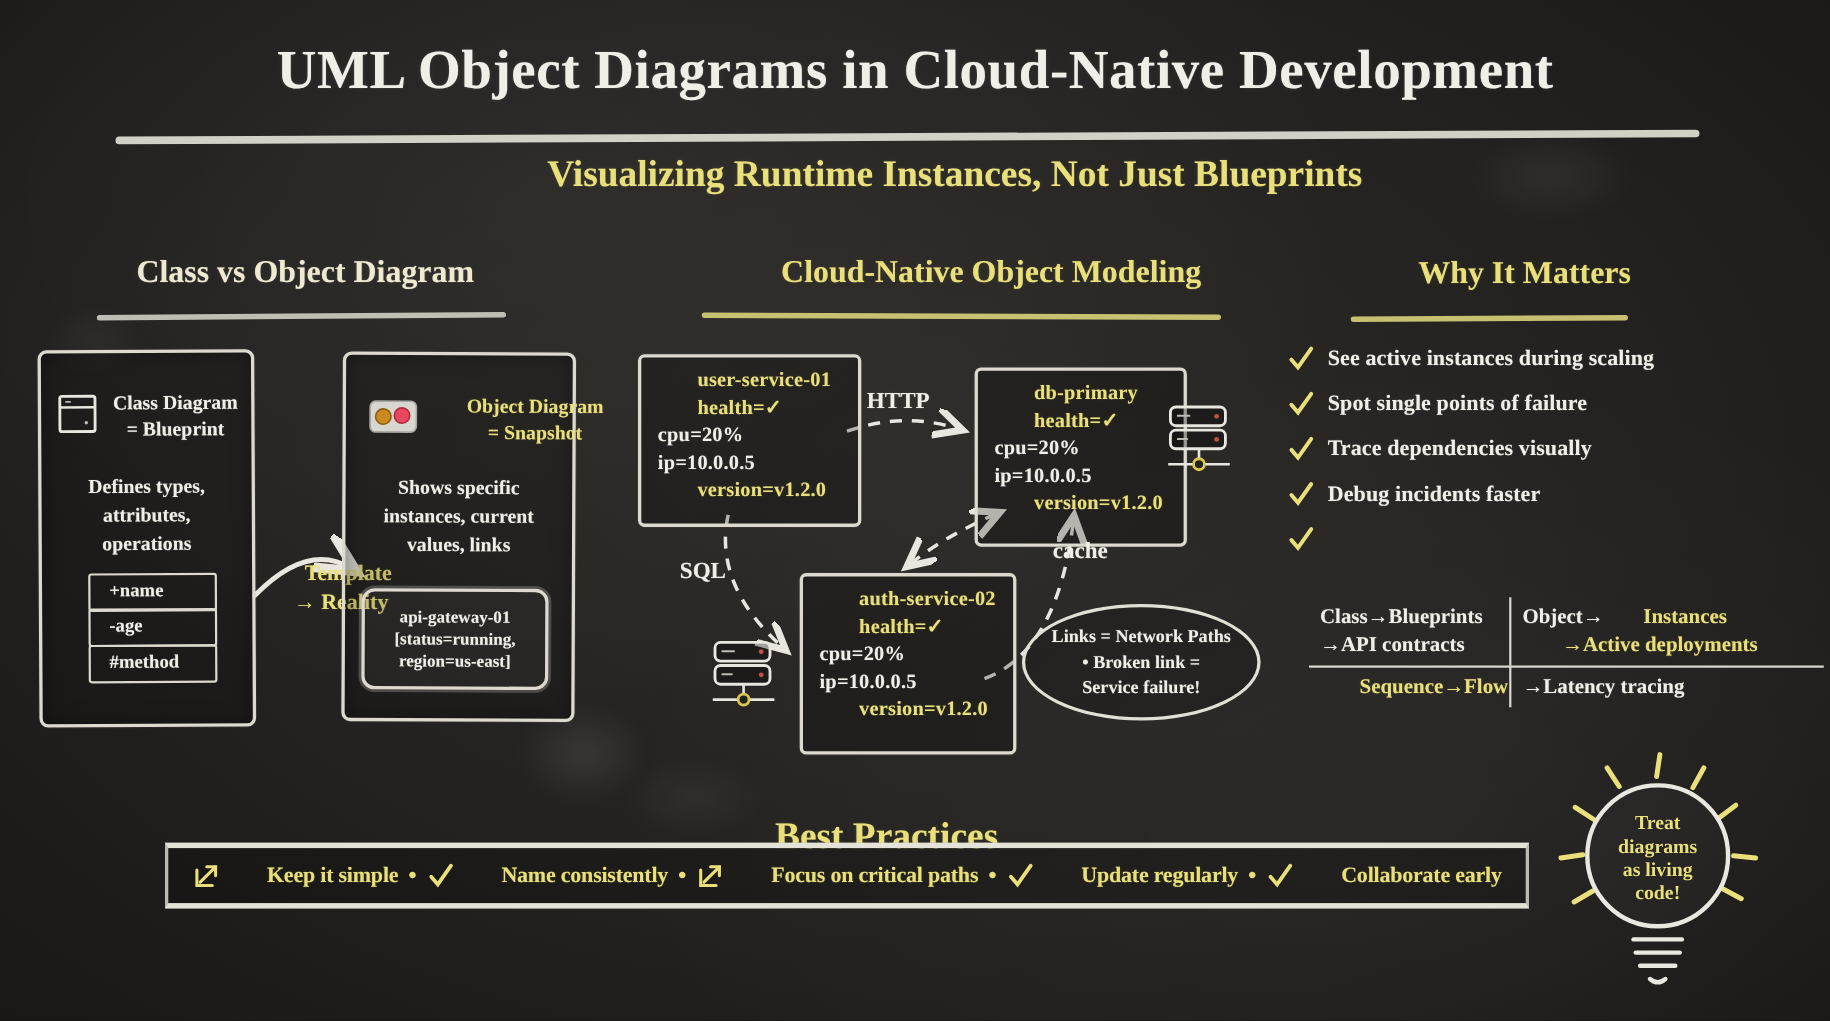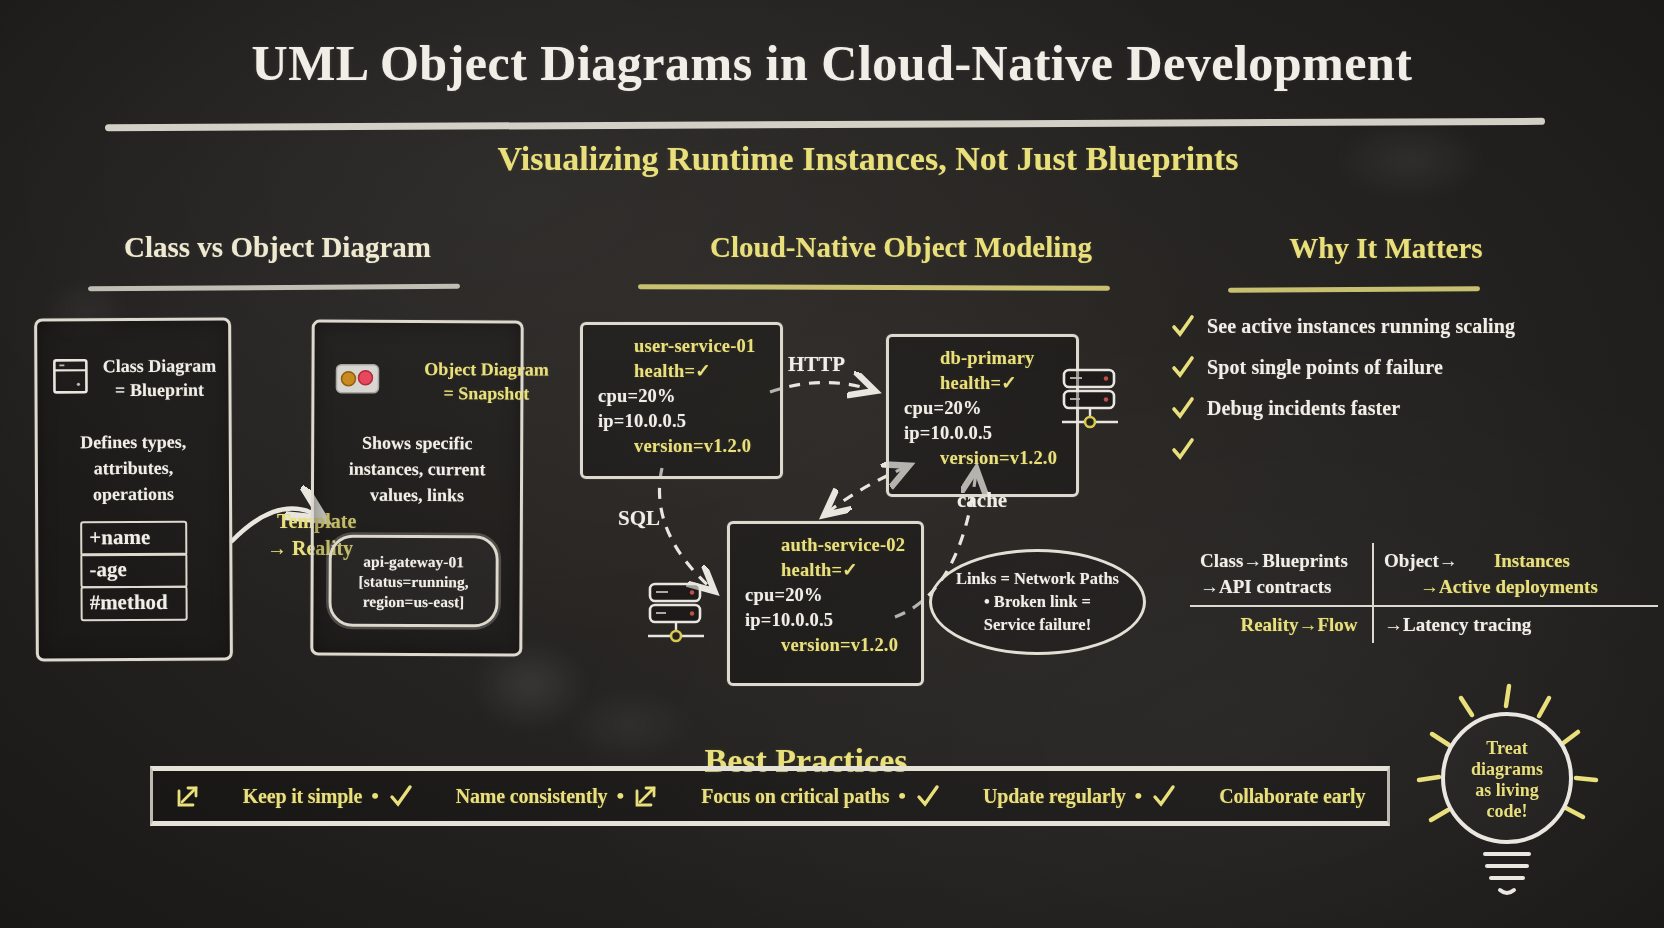--- a/index.html
+++ b/index.html
@@ -25,23 +25,23 @@
   .smudge{position:absolute;border-radius:50%;filter:blur(10px);pointer-events:none;}
 
   .card{position:absolute;border:3.5px solid #ddd9cf;border-radius:8px;
         background:rgba(0,0,0,0.16);box-shadow:0 0 0 1px rgba(255,255,255,0.05), inset 0 0 18px rgba(0,0,0,0.35);}
   .node-card{position:absolute;border:3px solid #ddd9cf;border-radius:6px;
         background:rgba(0,0,0,0.22);box-shadow:0 0 0 1px rgba(255,255,255,0.05);
         padding:9px 0 0 15px;}
   .nc-line{font-size:18.5px;line-height:25px;letter-spacing:0.2px;}
 
   .member-row{width:96px;height:31px;border:2.5px solid #ddd9cf;border-radius:3px;
-        margin-top:-2.5px;font-size:21px;line-height:28px;padding-left:7px;color:#f0eee6;}
-
-  .blob{position:absolute;border:3px solid #ddd9cf;border-radius:24px;
+        margin-top:-2.5px;font-size:17px;line-height:28px;padding-left:17px;color:#f0eee6;}
+
+  .blob{position:absolute;border:3px solid #ddd9cf;border-radius:12px;
         background:rgba(255,255,255,0.04);box-shadow:0 0 0 2.5px rgba(221,217,207,0.25);
         text-align:center;}
   .blob div{font-size:15.5px;line-height:20px;}
 
   .note-ellipse{position:absolute;border:3.5px solid #e2dfd5;border-radius:50%;
         background:rgba(0,0,0,0.15);text-align:center;padding-top:15px;box-sizing:border-box;}
   .note-ellipse div{font-size:16.5px;line-height:23px;}
 
   .check-row{display:flex;align-items:center;gap:11px;margin-bottom:13px;height:28px;}
   .check-row .txt{font-size:20px;letter-spacing:0.1px;white-space:nowrap;}
@@ -207,27 +207,33 @@
     <div class="w chalk">Links = Network Paths</div>
     <div class="w chalk">• Broken link =</div>
     <div class="w chalk">Service failure!</div>
   </div>
 
   <div class="abs" style="left:1170px;top:312px;">
     <div class="check-row">
       <svg width="26" height="26" viewBox="0 0 26 26">
         <path d="M4 14 L10 21 L22 4" fill="none" stroke="#e9df7b" stroke-width="3.6" stroke-linecap="round"></path>
         </svg>
-      <span class="txt w chalk">See active instances running scaling</span>
+      <span class="txt w chalk">See active instances during scaling</span>
     </div>
     <div class="check-row">
       <svg width="26" height="26" viewBox="0 0 26 26">
         <path d="M4 14 L10 21 L22 4" fill="none" stroke="#e9df7b" stroke-width="3.6" stroke-linecap="round"></path>
         </svg>
       <span class="txt w chalk">Spot single points of failure</span>
+    </div>
+    <div class="check-row">
+      <svg width="26" height="26" viewBox="0 0 26 26">
+        <path d="M4 14 L10 21 L22 4" fill="none" stroke="#e9df7b" stroke-width="3.6" stroke-linecap="round"></path>
+        </svg>
+      <span class="txt w chalk">Trace dependencies visually</span>
     </div>
     <div class="check-row">
       <svg width="26" height="26" viewBox="0 0 26 26">
         <path d="M4 14 L10 21 L22 4" fill="none" stroke="#e9df7b" stroke-width="3.6" stroke-linecap="round"></path>
         </svg>
       <span class="txt w chalk">Debug incidents faster</span>
     </div>
     <div class="check-row">
       <svg width="26" height="26" viewBox="0 0 26 26">
         <path d="M4 14 L10 21 L22 4" fill="none" stroke="#e9df7b" stroke-width="3.6" stroke-linecap="round"></path>
@@ -238,21 +244,21 @@
   <div class="matrix" style="left:1190px;top:543px;">
     <div class="m-cell">
       <div class="w chalk">Class→Blueprints</div>
       <div class="w chalk">→API contracts</div>
     </div>
     <div class="m-cell bl">
       <div><span class="w chalk">Object→</span><span class="y chalky">Instances</span></div>
       <div class="y chalky">→Active deployments</div>
     </div>
     <div class="m-cell bt center">
-      <div class="y chalky">Reality→Flow</div>
+      <div class="y chalky">Sequence→Flow</div>
     </div>
     <div class="m-cell bl bt">
       <div class="w chalk">→Latency tracing</div>
     </div>
   </div>
 
   <div class="abs y chalky center" style="left:150px;top:710px;width:1240px;font-size:34px;margin-top:32px;">Best Practices</div>
 
   <div class="banner">
     <div class="bp-item">

